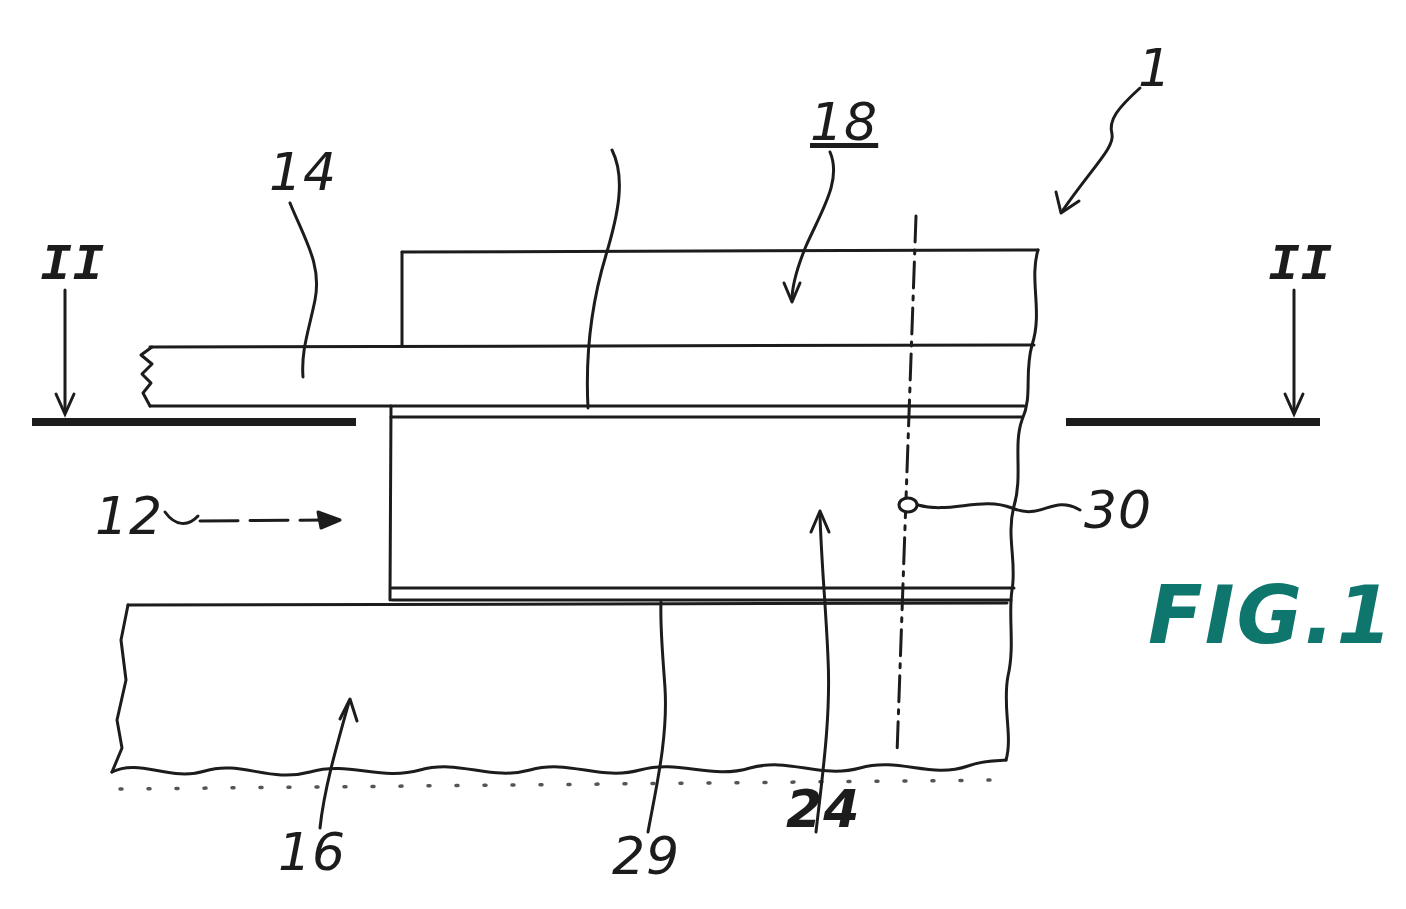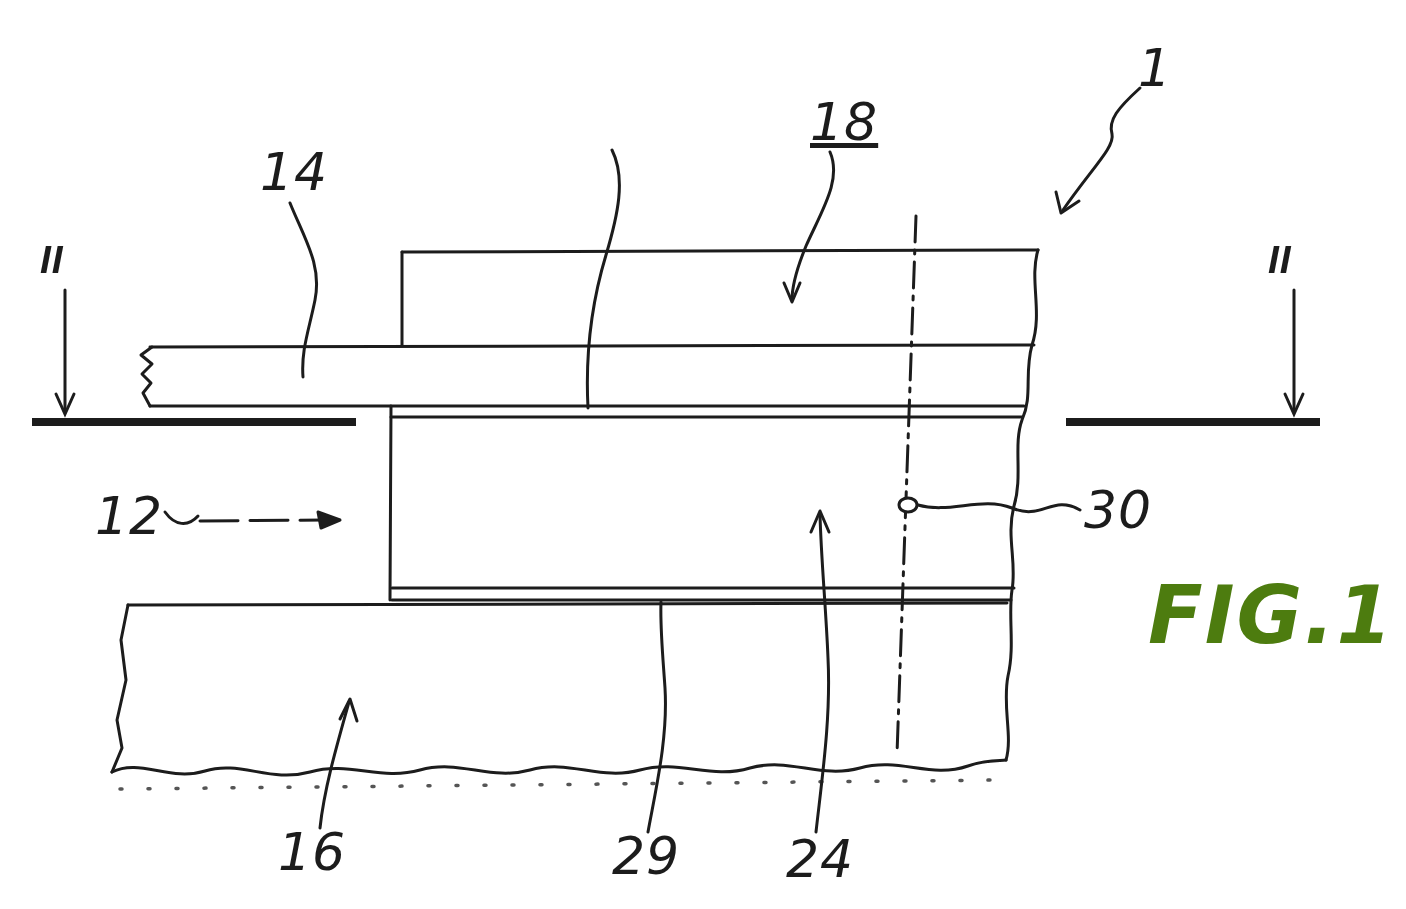--- a/index.html
+++ b/index.html
@@ -25,33 +25,33 @@
     font-style: italic;
     font-size: 52px;
     font-weight: 400;
     color: #1c1c1c;
     letter-spacing: 1px;
     white-space: nowrap;
     line-height: 1;
     user-select: none;
   }
   .lbl.roman {
-    font-family: Liberation Sans, sans-serif;
+    font-family: Liberation Mono, monospace;
     font-weight: 700;
-    font-size: 39px;
+    font-size: 52px;
   }
   .fig-title {
     position: absolute;
     left: 1148px;
     top: 576px;
     font-style: italic;
     font-weight: 700;
     font-size: 80px;
     letter-spacing: 2px;
-    color: #4d7c0f;
+    color: #0f766e;
     line-height: 1;
     white-space: nowrap;
     user-select: none;
   }
 </style>
 </head>
 <body>
 
 <div class="canvas">
 
@@ -122,32 +122,32 @@
 
       <path d="M 816 832 C 822 778 831 718 828 658 C 826 608 821 558 820 514"></path>
       <path d="M 811 532 L 820 511 L 829 532"></path>
     </g>
   </svg>
 
   <div class="lbl roman" style="left:40px; top:240px;">II</div>
 
   <div class="lbl roman" style="left:1268px; top:240px;">II</div>
 
-  <div class="lbl" style="left:260px; top:146px;font-style:italic;">14</div>
+  <div class="lbl" style="left:269px; top:146px;font-style:italic;">14</div>
 
 
   <div class="lbl" style="left:810px; top:96px;text-decoration:underline;">18</div>
 
   <div class="lbl" style="left:1138px; top:42px;">1</div>
 
   <div class="lbl" style="left:95px; top:490px;">12</div>
 
   <div class="lbl" style="left:1084px; top:484px;">30</div>
 
   <div class="lbl" style="left:278px; top:826px;text-align:center;">16</div>
 
   <div class="lbl" style="left:612px; top:830px;">29</div>
 
-  <div class="lbl" style="left:786px; top:833px;">24</div>
+  <div class="lbl" style="left:786px; top:783px;font-weight:bold;">24</div>
 
   <div class="fig-title">FIG.1</div>
 
 </div>
 
 </body></html>

